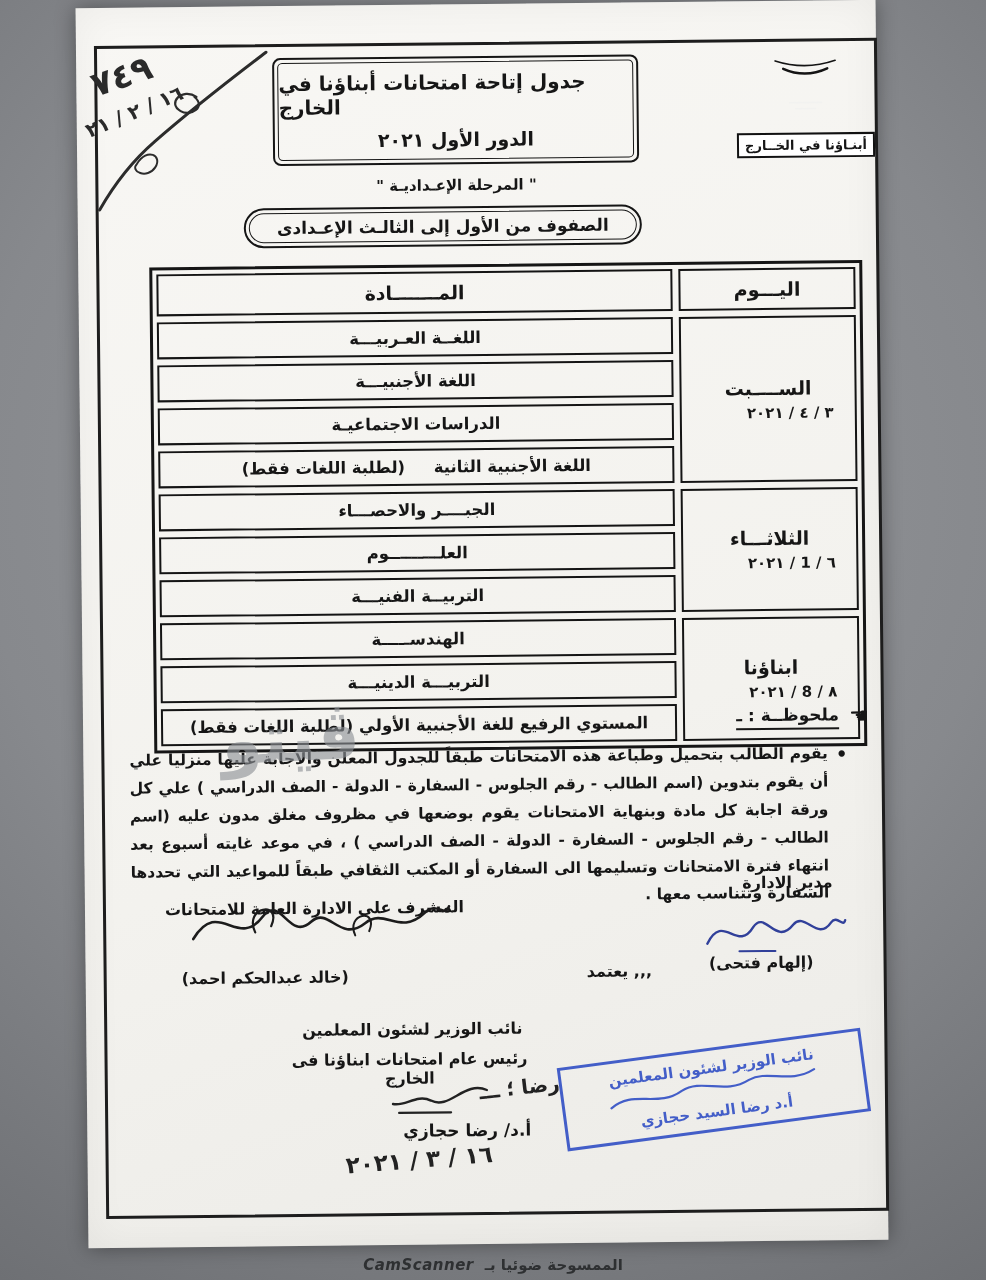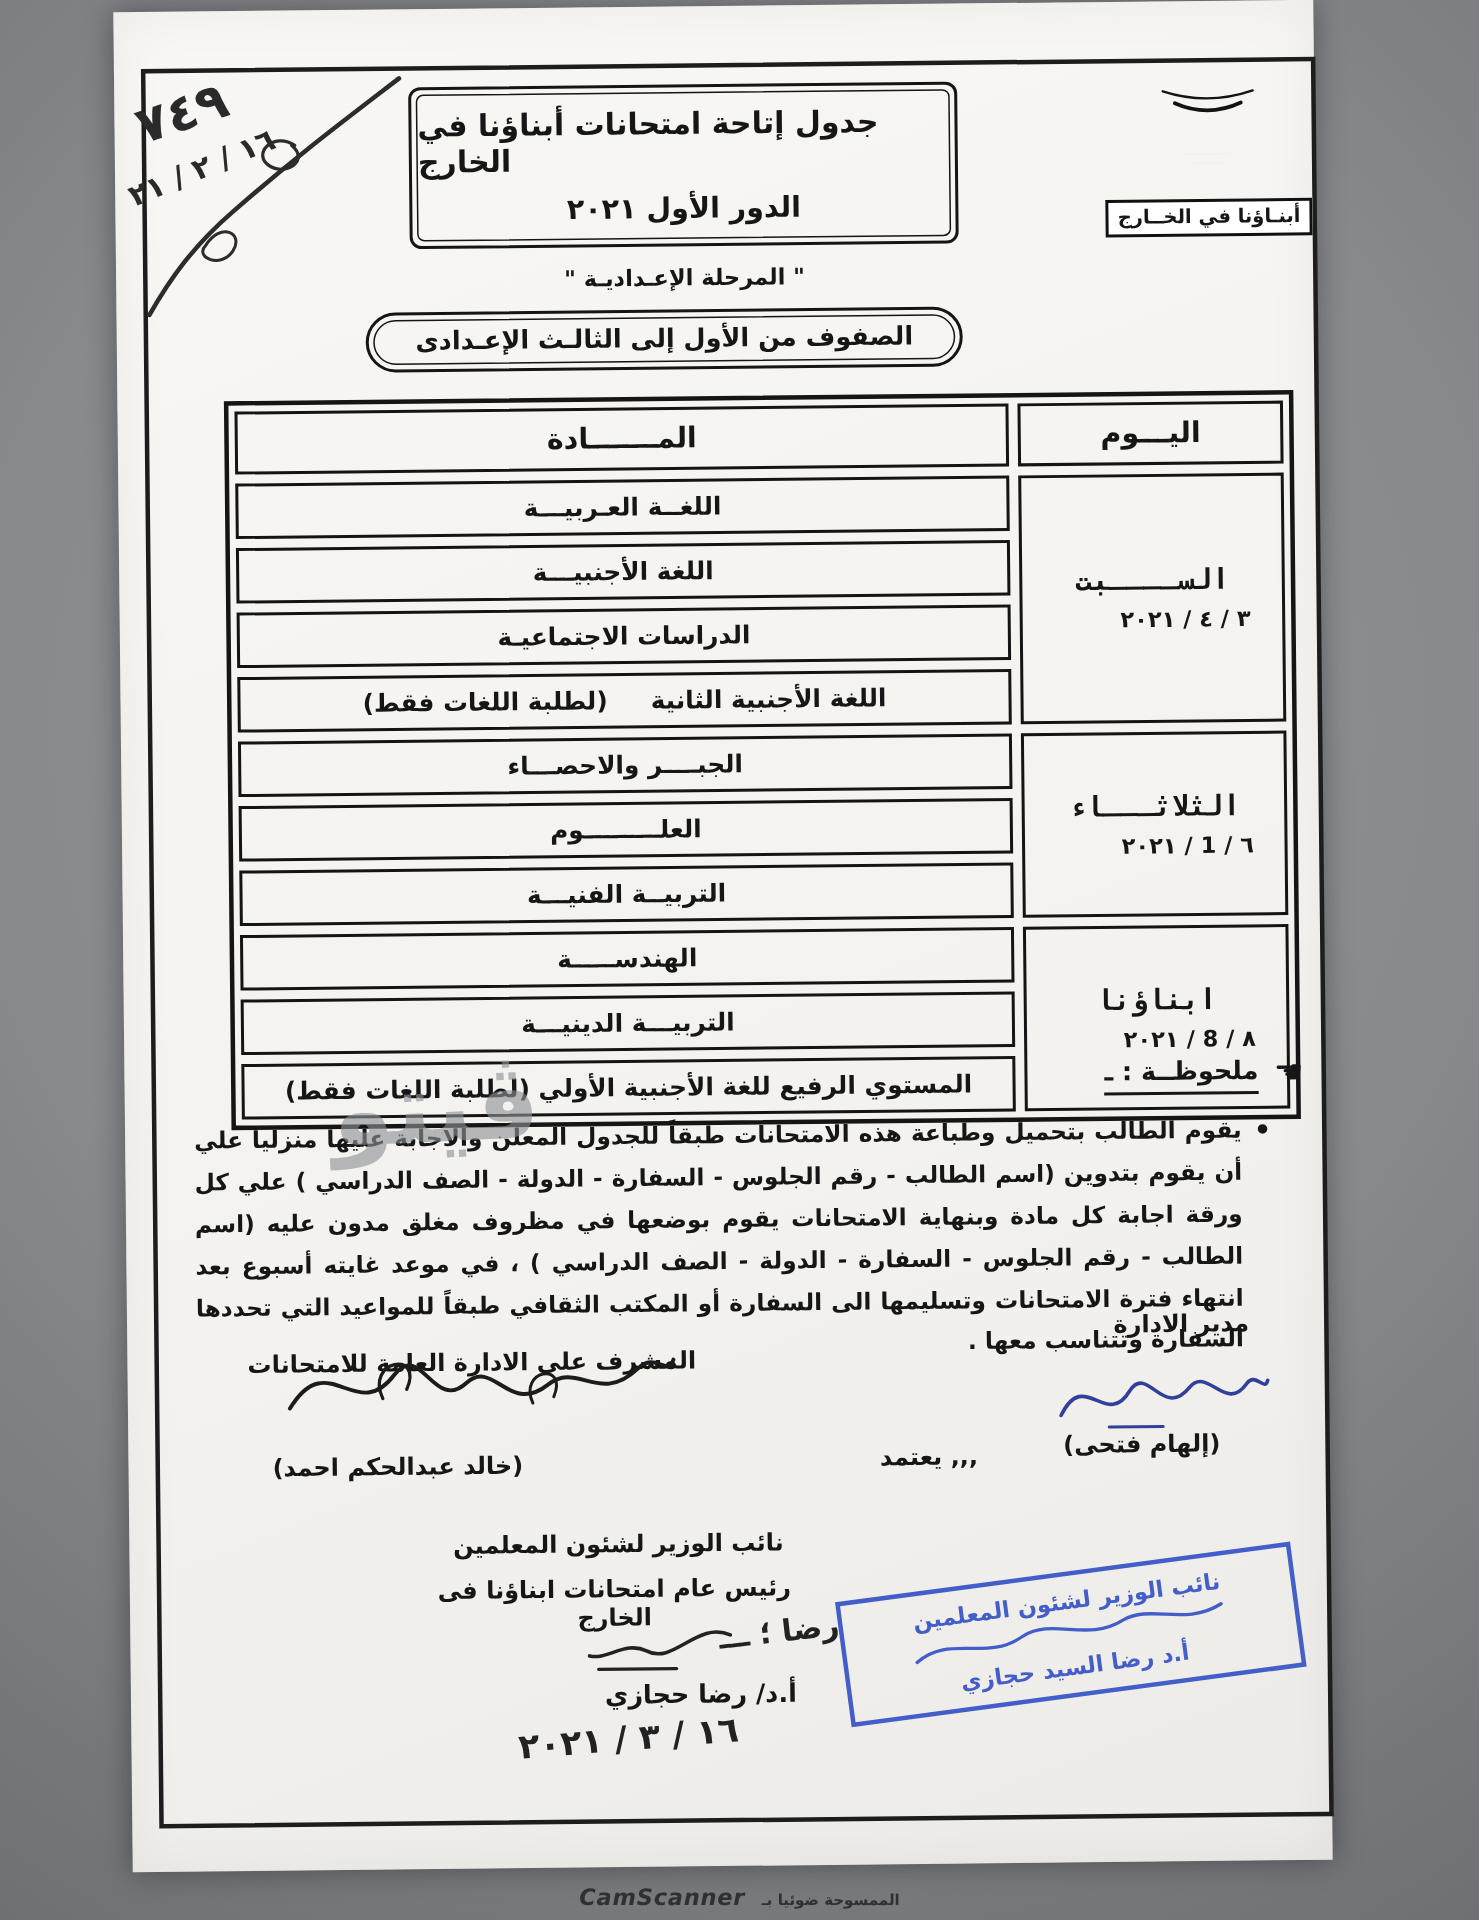--- a/index.html
+++ b/index.html
@@ -60,21 +60,21 @@
   .trow{display:flex;}
   .daycol{width:183px;display:flex;}
   .subcol{flex:1;display:flex;flex-direction:column;}
   .cell{
     border:2px solid #141414;margin:3px;display:flex;align-items:center;justify-content:center;
     font-weight:800;
   }
   .hday{flex:1;height:38px;font-size:19px;}
   .hsub{height:38px;font-size:19px;}
   .daycell{flex:1;flex-direction:column;gap:5px;}
-  .dayname{font-size:19px;font-weight:800;font-family:Liberation Mono, monospace;}
+  .dayname{font-size:19px;font-weight:800;}
   .daydate{font-size:15px;font-weight:700;margin-left:44px;}
   .subcell{height:33px;font-size:16.5px;}
   
   .hand-icon{position:absolute;right:14px;top:703px;font-size:22px;}
   .note-label{
     position:absolute;right:44px;top:704px;font-size:17px;font-weight:800;
     border-bottom:2px solid #161616;padding-bottom:3px;
   }
   .note-body{
     position:absolute;left:46px;top:740px;width:718px;
@@ -107,21 +107,21 @@
   .stamp svg{margin:-2px 0;}
   
   .watermark{
     position:absolute;left:138px;top:694px;font-size:66px;font-weight:800;
     color:#8d9196;opacity:.62;transform:rotate(-2deg);letter-spacing:1px;z-index:5;
   }
   
   .footer{
     position:absolute;left:0;bottom:6px;width:100%;text-align:center;color:#2e3032;
   }
-  .footer .ar{font-size:10px;font-weight:600;margin-left:6px;}
+  .footer .ar{font-size:15px;font-weight:600;margin-left:6px;}
   .footer .cs{font-size:15px;font-weight:800;letter-spacing:.5px;font-style:italic;}
   svg path{fill:none;stroke-linecap:round;}
 </style>
 </head>
 <body>
 
 <div class="page">
 
   <div class="frame"></div>
 

